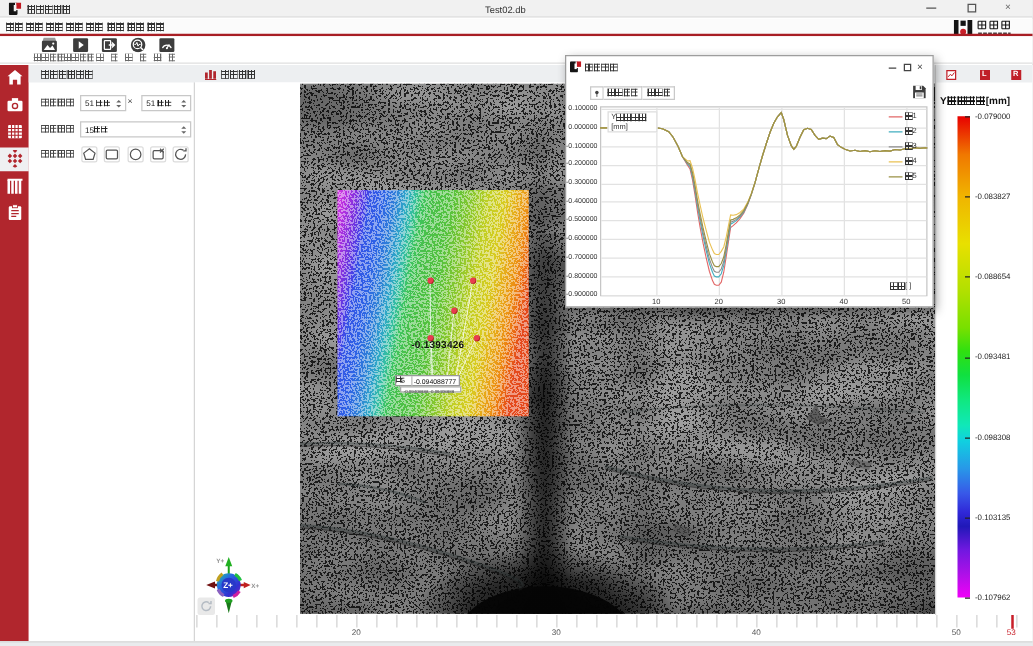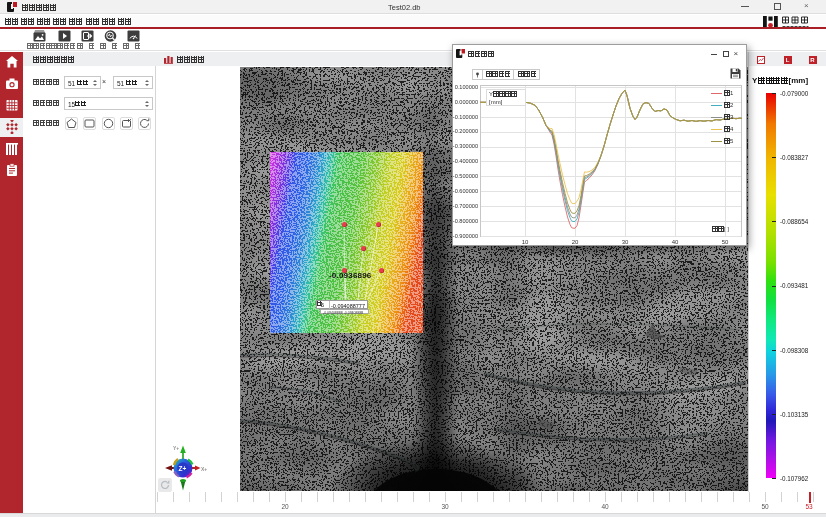--- a/index.html
+++ b/index.html
@@ -290,21 +290,21 @@
 <path d="M108 74 L95 149"></path>
 <path d="M111 118 L97 149"></path>
 <path d="M75 120 L76 149"></path>
 </g>
 </svg>
 <div class="a" style="left:341.5px;top:221.5px;width:5px;height:5px;border-radius:50%;background:#e83d4e;box-shadow:inset -0.5px -0.5px 0.5px rgba(120,0,0,0.6)"></div>
 <div class="a" style="left:375.5px;top:221.5px;width:5px;height:5px;border-radius:50%;background:#e83d4e;box-shadow:inset -0.5px -0.5px 0.5px rgba(120,0,0,0.6)"></div>
 <div class="a" style="left:360.5px;top:245.5px;width:5px;height:5px;border-radius:50%;background:#e83d4e;box-shadow:inset -0.5px -0.5px 0.5px rgba(120,0,0,0.6)"></div>
 <div class="a" style="left:341.5px;top:267.5px;width:5px;height:5px;border-radius:50%;background:#e83d4e;box-shadow:inset -0.5px -0.5px 0.5px rgba(120,0,0,0.6)"></div>
 <div class="a" style="left:378.5px;top:267.5px;width:5px;height:5px;border-radius:50%;background:#e83d4e;box-shadow:inset -0.5px -0.5px 0.5px rgba(120,0,0,0.6)"></div>
-<div class="a" style="left:329px;top:271px;font-size:8px;font-weight:bold;color:#101010;letter-spacing:0.2px">-0.0936896</div>
+<div class="a" style="left:329px;top:271px;font-size:8px;font-weight:bold;color:#101010;letter-spacing:0.2px">-0.1393426</div>
 <div class="a" style="left:316px;top:300px;width:52px;height:9px;background:#fff;border:0.5px solid #999">
 <span style="position:absolute;left:2px;top:1px;font-size:6px;color:#111">&nbsp;5</span>
 <i style="position:absolute;left:12px;top:0;width:1px;height:9px;background:#bbb"></i>
 <span style="position:absolute;left:14px;top:1.5px;font-size:5.5px;color:#111">-0.094088777</span>
   </div>
 <div class="a" style="left:317px;top:301px"><i style="display:inline-block;width:4.5px;height:5px;margin-right:0px;vertical-align:top;margin-top:0px;background:repeating-linear-gradient(0deg,#333 0 0.9px,transparent 0.9px 2.7px),repeating-linear-gradient(90deg,#333 0 0.9px,transparent 0.9px 2.7px)"></i></div>
 <div class="a" style="left:320px;top:309px;width:49px;height:5px;background:#fff;border:0.5px solid #aaa">
 <span style="position:absolute;left:2px;top:0.5px;font-size:3.5px;color:#333">-0.09408888 -0.09408888</span>
   </div>
 <svg class="a" style="left:160px;top:440px" width="50" height="55" viewBox="0 0 50 55">

